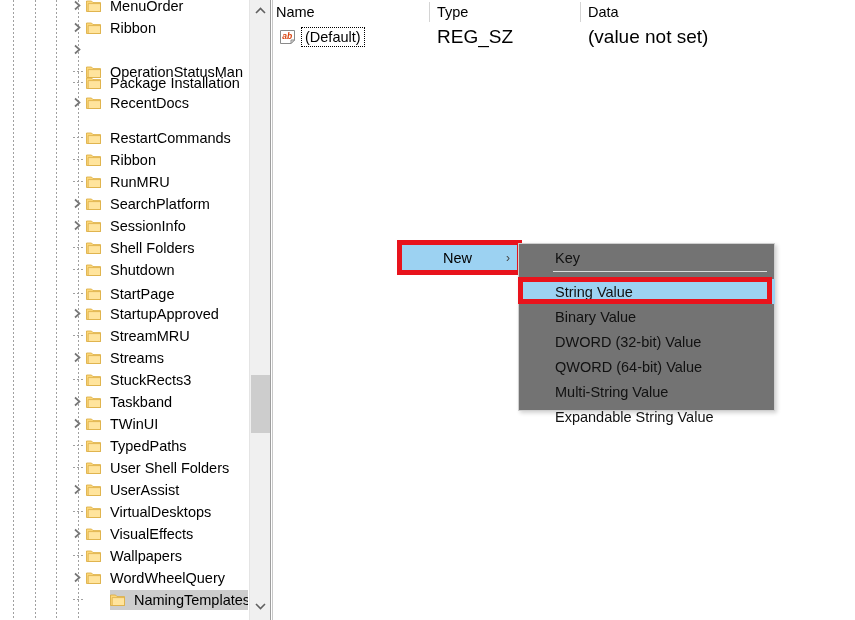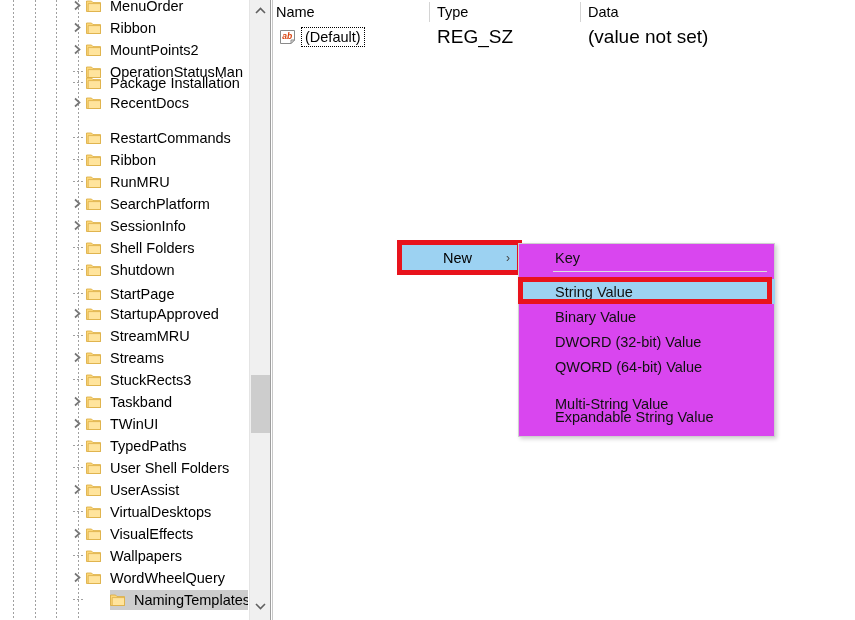--- a/index.html
+++ b/index.html
@@ -243,22 +243,22 @@
     border: 5px solid #e8131c;
     box-sizing: border-box;
     pointer-events: none;
   }
 
   #submenu {
     position: absolute;
     left: 518px;
     top: 243px;
     width: 257px;
-    height: 194px;
-    background: #d946ef;
+    height: 168px;
+    background: #737373;
     border: 1px solid #cfcfcf;
     box-sizing: border-box;
     box-shadow: 2px 2px 4px rgba(0,0,0,0.18);
   }
   .submenu-item {
     position: absolute;
     left: 1px;
     width: 255px;
     height: 25px;
     display: flex;
@@ -329,29 +329,20 @@
             </svg>
           </span>
           <span class="tree-label">Ribbon</span>
         </span>
       </div>
       <div class="tree-row" style="top: 39px;">
         <span class="chevron">
           <svg width="13" height="13" viewBox="0 0 13 13">
             <path d="M4 2.5 L8.5 6.5 L4 10.5" stroke="#767676" stroke-width="1.7" fill="none"></path>
           </svg>
-        </span>
-        <span class="tree-hit">
-          <span class="folder">
-            <svg width="16" height="14" viewBox="0 0 16 14">
-              <path d="M0.5 2 H5.5 L7 3.6 H14.5 V12.5 H0.5 Z" fill="#fcd77a" stroke="#d9a93c" stroke-width="0.8"></path>
-              <path d="M2.2 4.6 H14.5 V12.5 H2.2 Z" fill="#ffe49d" stroke="#d9a93c" stroke-width="0.7"></path>
-            </svg>
-          </span>
-          <span class="tree-label">MountPoints2</span>
         </span>
       </div>
       <div class="tree-row" style="top: 61px;">
         <span class="elbow"></span>
         <span class="tree-hit">
           <span class="folder">
             <svg width="16" height="14" viewBox="0 0 16 14">
               <path d="M0.5 2 H5.5 L7 3.6 H14.5 V12.5 H0.5 Z" fill="#fcd77a" stroke="#d9a93c" stroke-width="0.8"></path>
               <path d="M2.2 4.6 H14.5 V12.5 H2.2 Z" fill="#ffe49d" stroke="#d9a93c" stroke-width="0.7"></path>
             </svg>
@@ -736,17 +727,17 @@
 <div id="new-highlight-box"></div>
 
 <div id="submenu">
   <div id="submenu-separator"></div>
   <div id="submenu-items">
       <div class="submenu-item" style="top: 1px;">Key</div>
       <div class="submenu-item highlighted" style="top: 35px;">String Value</div>
       <div class="submenu-item" style="top: 60px;">Binary Value</div>
       <div class="submenu-item" style="top: 85px;">DWORD (32-bit) Value</div>
       <div class="submenu-item" style="top: 110px;">QWORD (64-bit) Value</div>
-      <div class="submenu-item" style="top: 147px;">Multi-String Value</div>
+      <div class="submenu-item" style="top: 135px;">Multi-String Value</div>
       <div class="submenu-item" style="top: 160px;">Expandable String Value</div>
     </div>
 </div>
 <div id="string-highlight-box"></div>
 
 </body></html>

